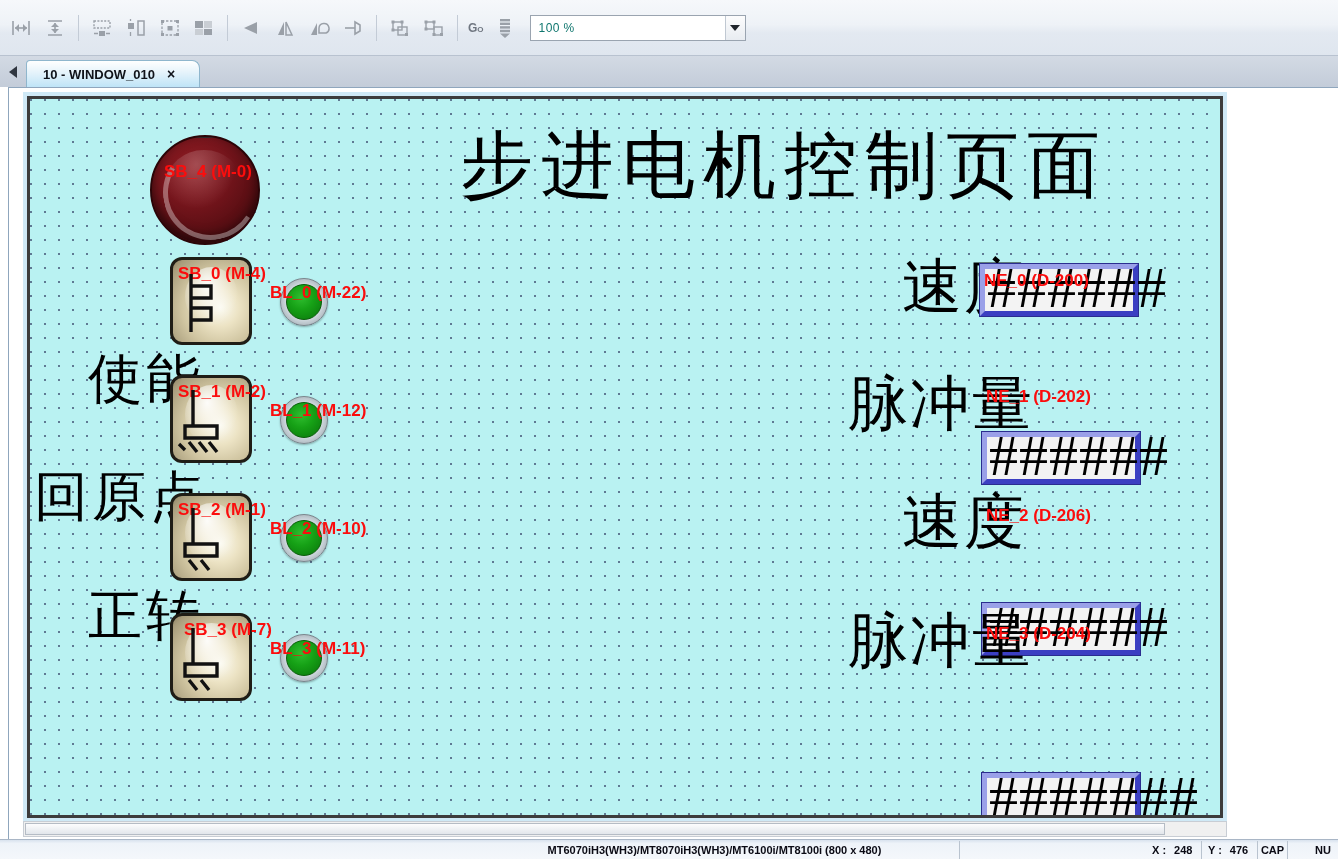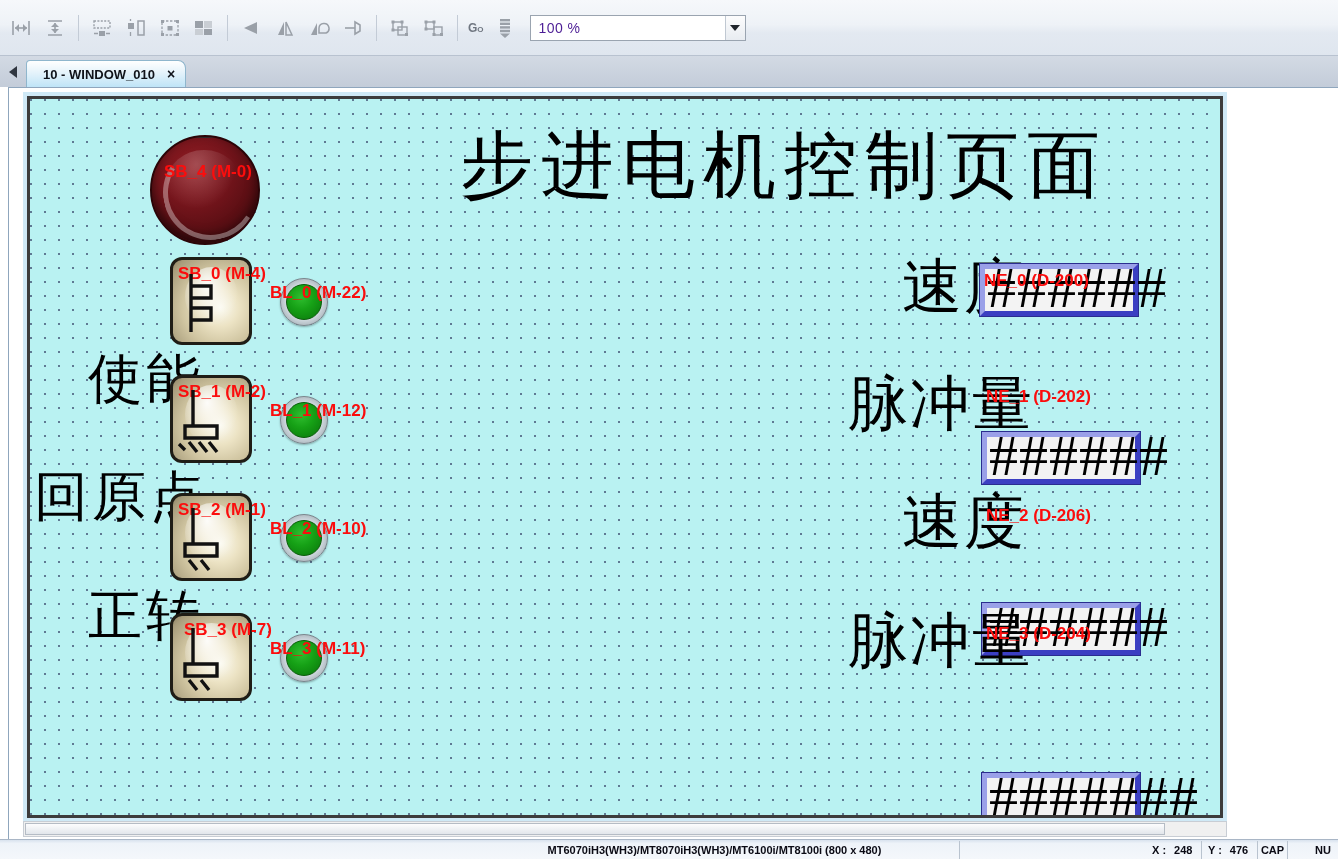--- a/index.html
+++ b/index.html
@@ -55,22 +55,22 @@
   .zoom-combo {
     position: relative;
     width: 216px; height: 26px;
     margin-left: 8px;
     background: #ffffff;
     border: 1px solid #9aa4b0;
     display: flex; align-items: center;
     flex: none;
   }
   .zoom-value {
-    font-size: 14px;
-    color: #4c1d95;
+    font-size: 12px;
+    color: #0f766e;
     padding-left: 8px;
     letter-spacing: .4px;
   }
   .zoom-arrow {
     position: absolute; right: 0; top: 0;
     width: 20px; height: 24px;
     background: linear-gradient(to bottom,#fcfcfd,#e8ecf1);
     border-left: 1px solid #c0c8d2;
     display:flex; align-items:center; justify-content:center;
   }
@@ -102,21 +102,21 @@
     border-right:8px solid #303640;
   }
   .tab {
     height: 27px;
     background: linear-gradient(to bottom,#ffffff 0%,#e8f4fb 40%,#bfe4f7 100%);
     border: 1px solid #8fb6cd;
     border-bottom: none;
     border-radius: 4px 8px 0 0;
     display: flex;
     align-items: center;
-    padding: 0 10px 0 16px;
+    padding: 0 24px 0 16px;
     flex: none;
     transform: skewX(0deg);
   }
   .tab-label {
     font-size: 13px;
     font-weight: bold;
     color: #10131a;
     white-space: nowrap;
   }
   .tab-close {

